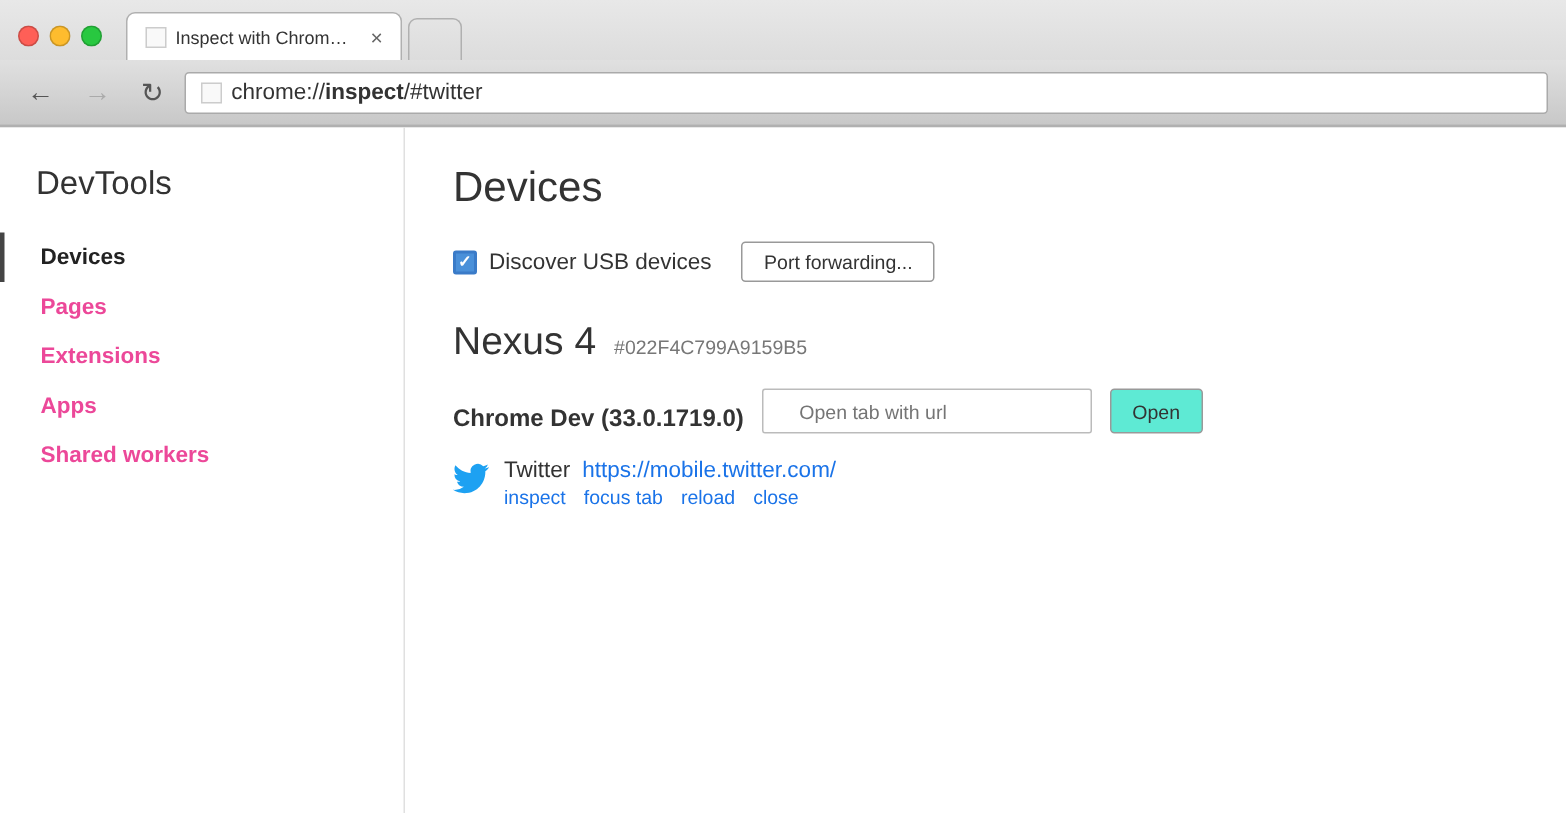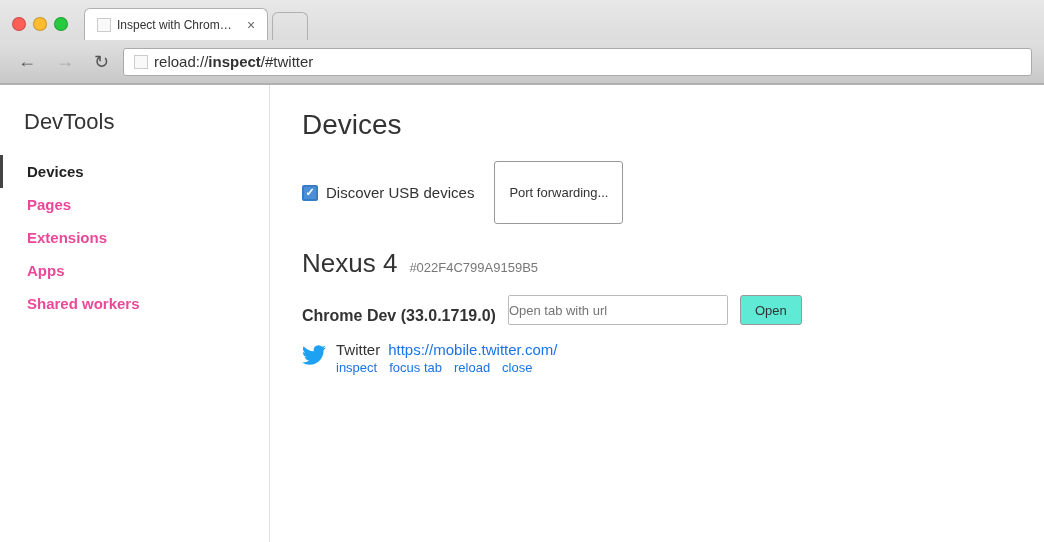--- a/index.html
+++ b/index.html
@@ -229,21 +229,21 @@
 
     .usb-label {
       font-size: 15px;
       color: #333;
     }
 
     .port-forwarding-btn {
       background: white;
       border: 1px solid #999;
       border-radius: 3px;
-      padding: 23px 14px;
+      padding: 5px 14px;
       font-size: 13px;
       color: #333;
       cursor: pointer;
       margin-left: 8px;
     }
 
     
     .device-header {
       display: flex;
       align-items: baseline;
@@ -272,21 +272,21 @@
 
     .chrome-dev-label {
       font-size: 16px;
       font-weight: bold;
       color: #333;
     }
 
     .url-input {
       border: 1px solid #bbb;
       border-radius: 2px;
-      padding: 5px 0;
+      padding: 5px 24px;
       font-size: 13px;
       color: #999;
       width: 220px;
       height: 30px;
       outline: none;
     }
 
     .open-btn {
       background: #5eead4;
       border: 1px solid #999;
@@ -369,21 +369,21 @@
     </div>
   </div>
 
   <div class="nav-bar">
     <button class="nav-btn">←</button>
     <button class="nav-btn disabled">→</button>
     <button class="nav-btn">↻</button>
     <div class="address-bar">
       <div class="address-favicon"></div>
       <span class="address-text">
-        <span>reload://</span><strong>inspect</strong><span>/#twitter</span>
+        <span>chrome://</span><strong>inspect</strong><span>/#twitter</span>
       </span>
     </div>
   </div>
 </div>
 
 <div class="main-content">
 
   <div class="sidebar">
     <div class="sidebar-title">DevTools</div>
     <a class="sidebar-item active">Devices</a>

